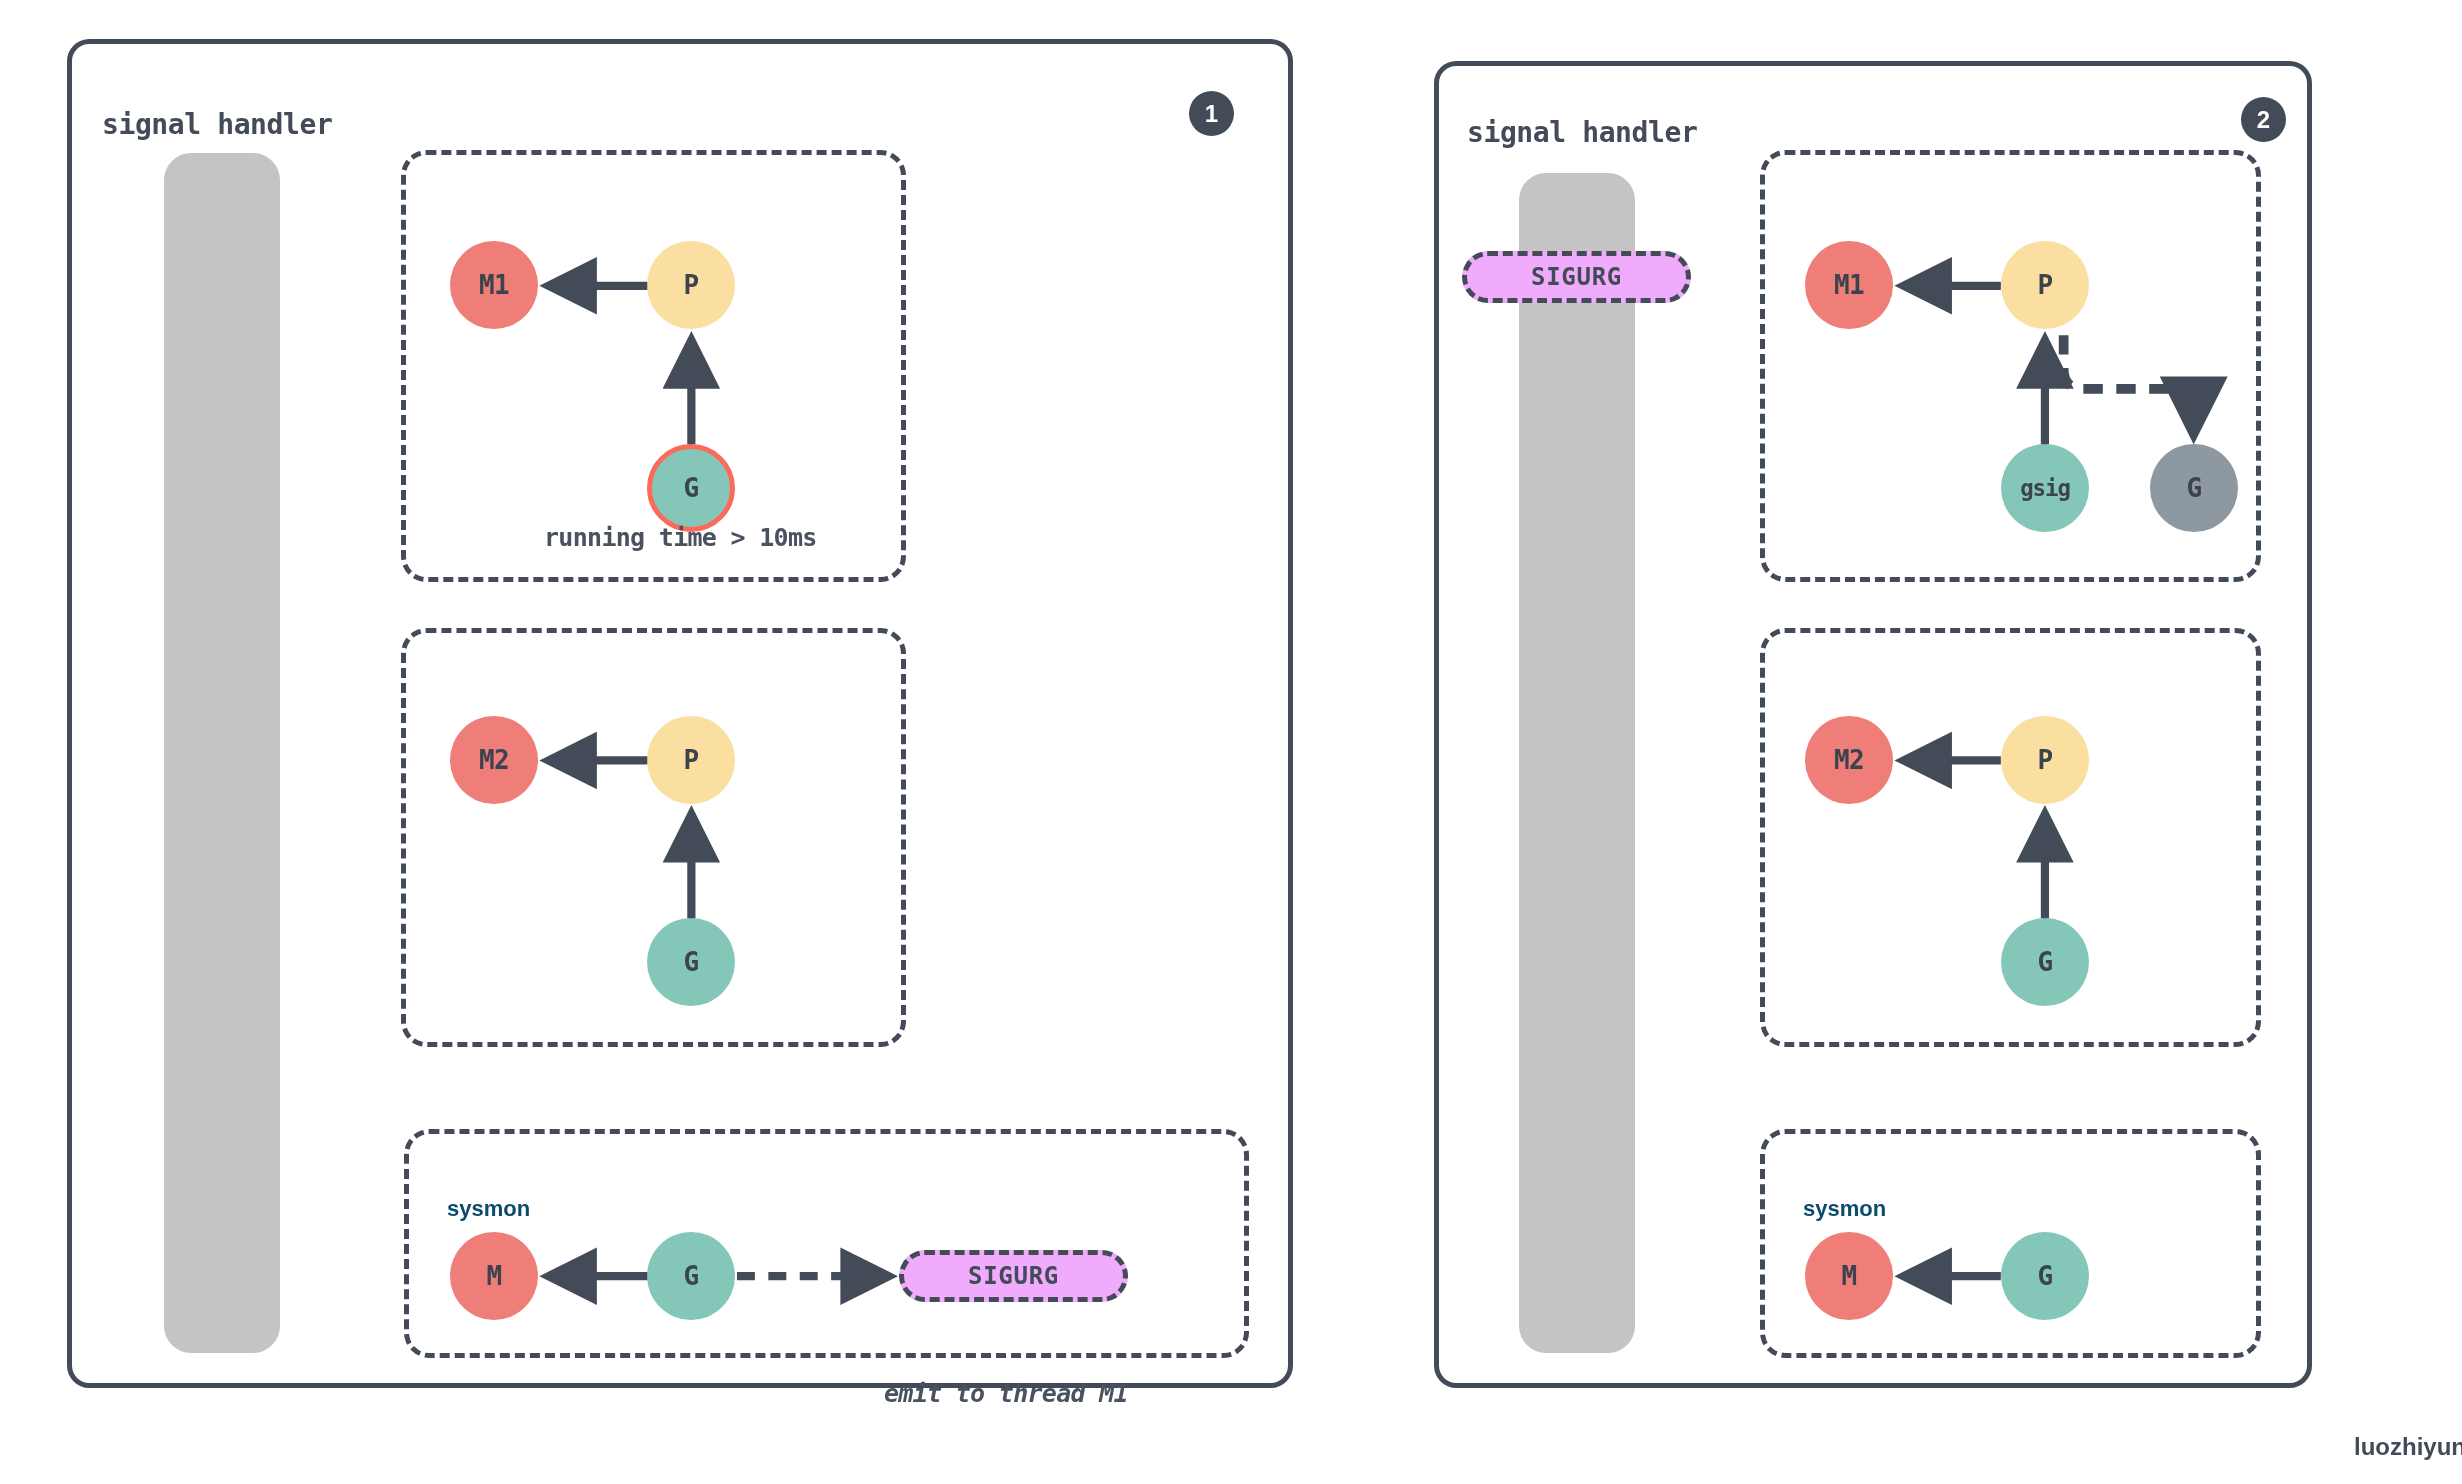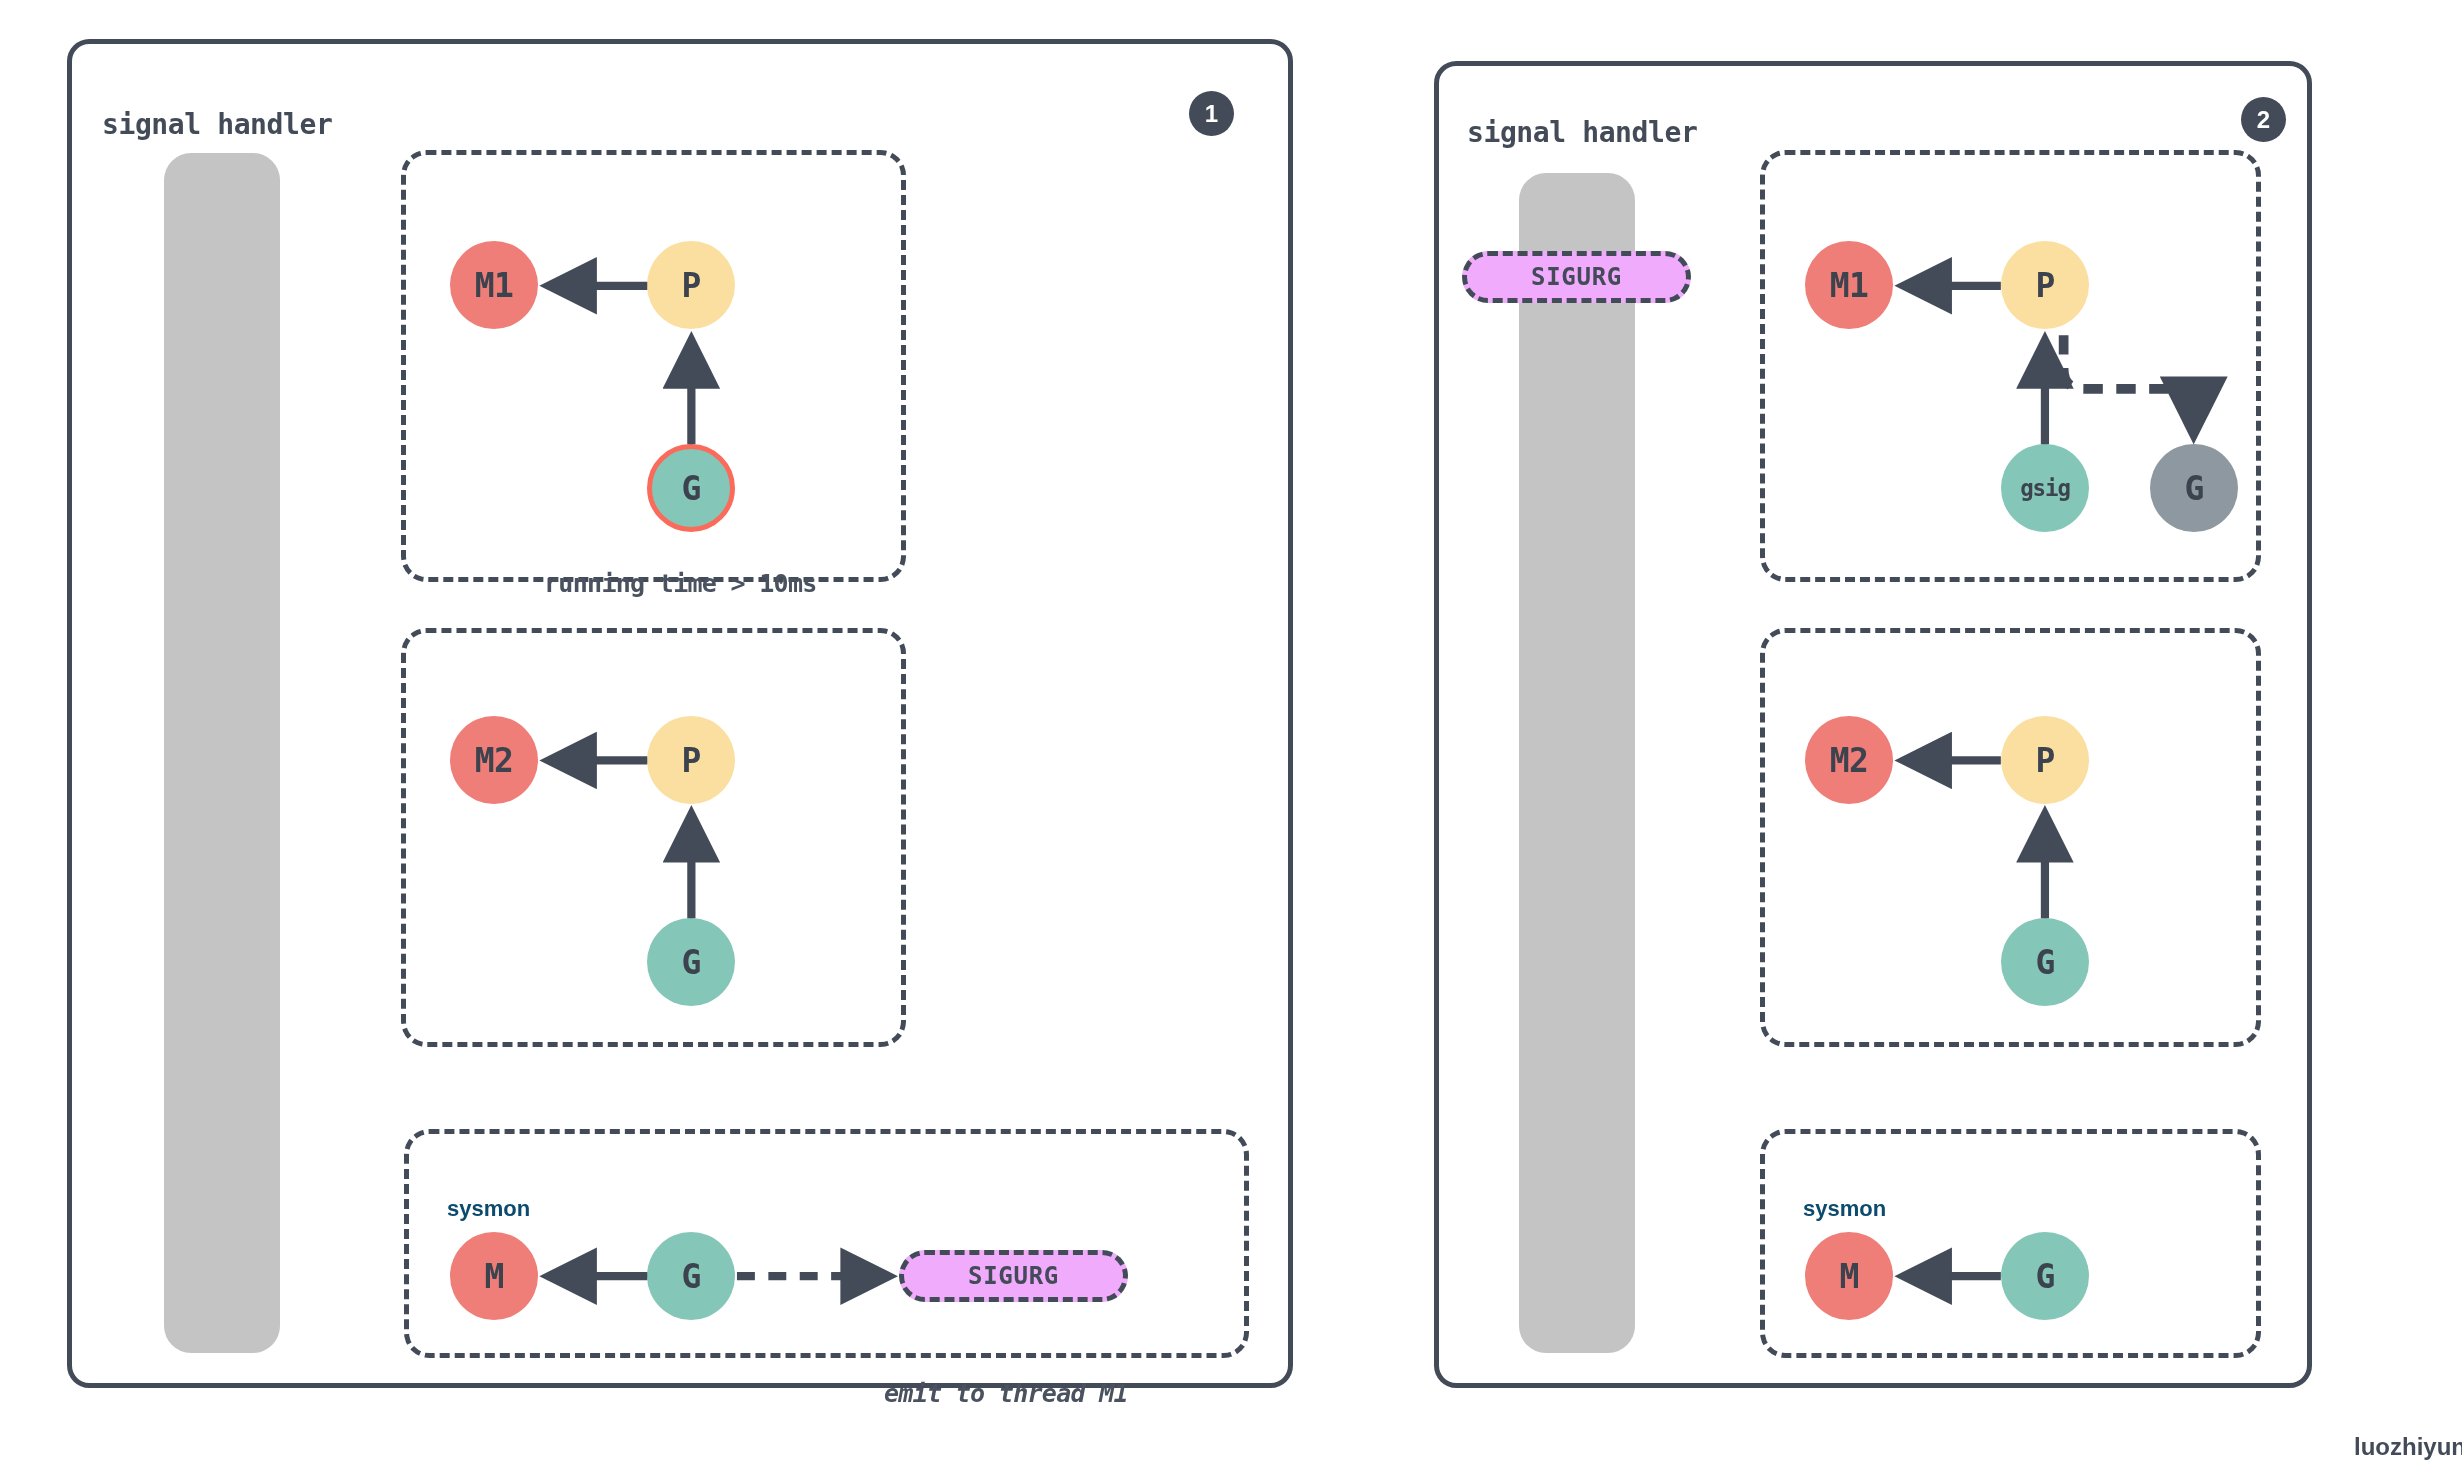--- a/index.html
+++ b/index.html
@@ -48,21 +48,21 @@
     box-sizing:border-box;
     background:transparent;
   }
 
   
   .node{
     position:absolute;
     border-radius:50%;
     display:flex;align-items:center;justify-content:center;
     font-family:"DejaVu Sans Mono",monospace;
-    font-size:33px;font-weight:700;color:#3C434E;
+    font-size:26px;font-weight:700;color:#3C434E;
     box-sizing:border-box;
     line-height:1;
     letter-spacing:-0.7px;
   }
   .node.n-m{background:#EE7E77;}
   .node.n-p{background:#FBDFA0;}
   .node.n-g{background:#84C7B8;}
   .node.n-gray{background:#8D98A0;}
   .node.ringed{border:5.2px solid #FB6B5B;}
   .node.small-label{font-size:22.4px;letter-spacing:-1.1px;}
@@ -115,21 +115,21 @@
   <div class="panel-title" style="left:102px;top:108px;">signal handler</div>
   <div class="panel-badge" style="left:1189px;top:91px;">1</div>
 
   <div class="handler-bar" style="left:164px;top:153px;width:116px;height:1200px;"></div>
 
   <div class="group-box" style="left:401px;top:150px;width:505px;height:432px;"></div>
 
   <div class="node n-m" style="left:450px;top:241px;width:88px;height:88px;">M1</div>
   <div class="node n-p" style="left:647px;top:241px;width:88px;height:88px;">P</div>
   <div class="node n-g ringed" style="left:647px;top:444px;width:88px;height:88px;">G</div>
-  <div class="caption" style="left:544px;top:569px;">running time &gt; 10ms</div>
+  <div class="caption" style="left:544px;top:523px;">running time &gt; 10ms</div>
 
   <div class="group-box" style="left:401px;top:628px;width:505px;height:419px;"></div>
 
   <div class="node n-m" style="left:450px;top:716px;width:88px;height:88px;">M2</div>
   <div class="node n-p" style="left:647px;top:716px;width:88px;height:88px;">P</div>
   <div class="node n-g" style="left:647px;top:918px;width:88px;height:88px;">G</div>
 
   <div class="group-box" style="left:404px;top:1129px;width:845px;height:229px;"></div>
 
   <div class="sysmon-label" style="left:447px;top:1196px;">sysmon</div>

